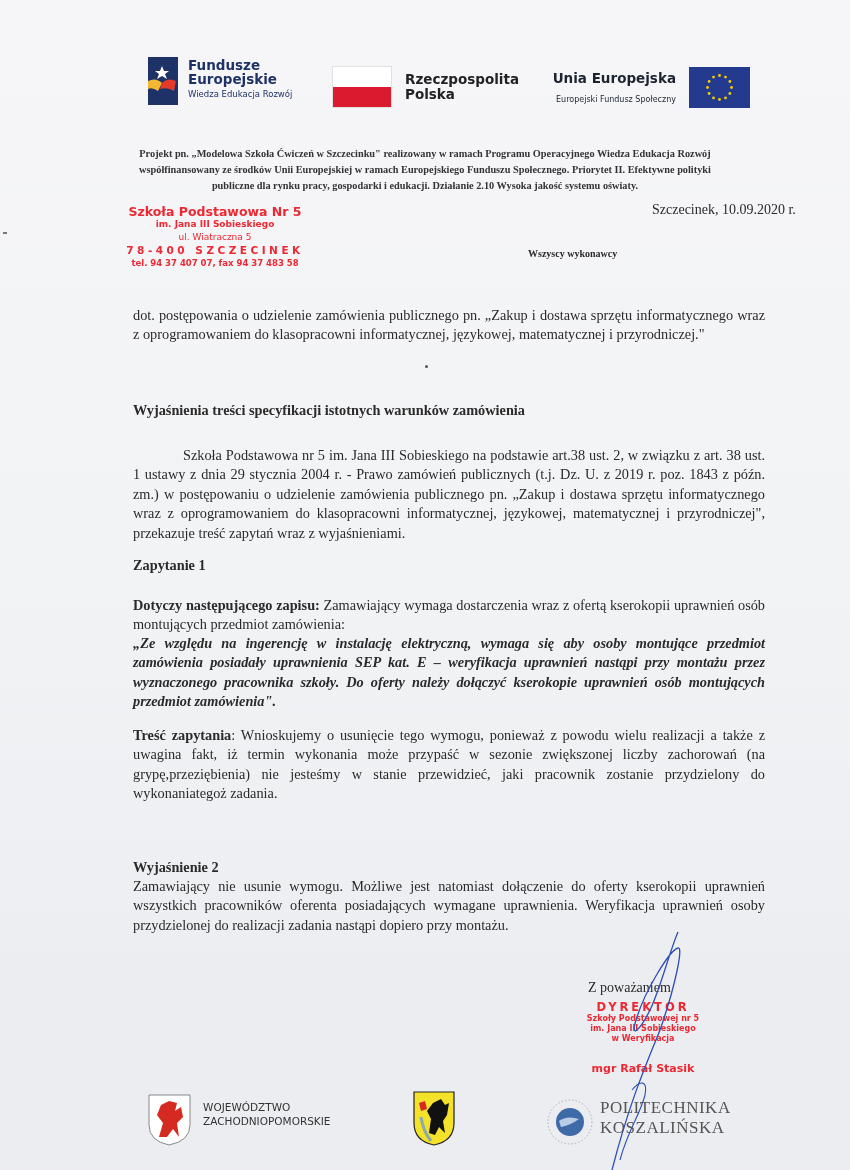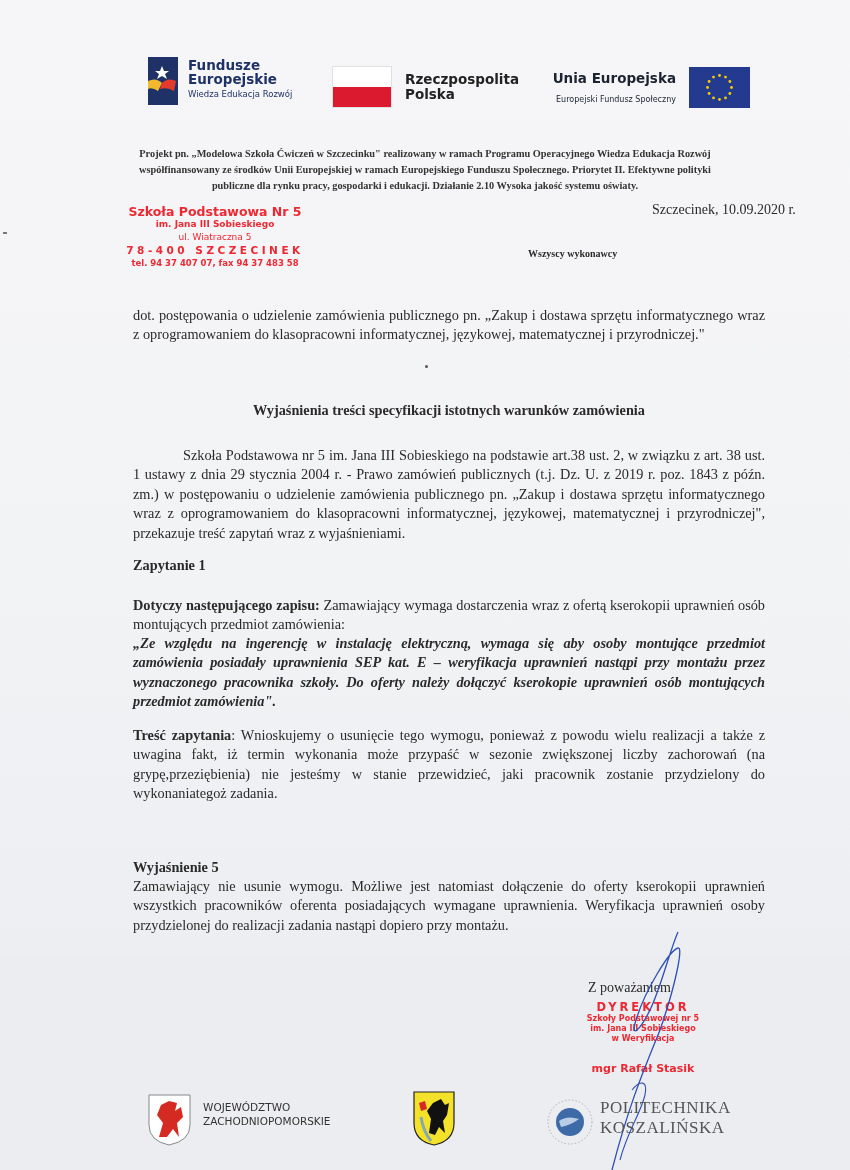--- a/index.html
+++ b/index.html
@@ -33,21 +33,21 @@
   .stamp .s2 { font-size: 9px; }
   .stamp .s3 { font-size: 9px; font-weight: normal; }
   .stamp .s4 { font-size: 10.5px; letter-spacing: 3.5px; }
   .stamp .s5 { font-size: 8.5px; }
 
   .date { left: 604px; top: 202px; font-size: 14px; margin-left: 48px; }
   .recipients { left: 528px; top: 248px; font-size: 10px; font-weight: bold; }
 
   .body-text { left: 133px; width: 632px; font-size: 14.3px; line-height: 19.4px; text-align: justify; }
   .subject { top: 306px; }
-  .heading { left: 133px; width: 632px; top: 402px; text-align: center; font-weight: bold; font-size: 14.3px; }
+  .heading { left: 133px; width: 632px; top: 402px; font-weight: bold; font-size: 14.3px; }
   .intro { top: 446px; text-indent: 50px; }
   .q-title { top: 556px; font-weight: bold; }
   .q-scope { top: 596px; }
   .q-quote { top: 634px; font-style: italic; font-weight: bold; }
   .q-content { top: 726px; }
   .q-request { top: 803px; }
   .a-title { top: 858px; font-weight: bold; }
   .a-content { top: 877px; }
   .dot-mark { left: 425px; top: 365px; width: 3px; height: 3px; background: #555; border-radius: 50%; }
 
@@ -141,21 +141,21 @@
     <b>Dotyczy następującego zapisu:</b><span> Zamawiający wymaga dostarczenia wraz z ofertą kserokopii uprawnień osób montujących przedmiot zamówienia:</span>
   </div>
 
   <div class="abs body-text q-quote">„Ze względu na ingerencję w instalację elektryczną, wymaga się aby osoby montujące przedmiot zamówienia posiadały uprawnienia SEP kat. E – weryfikacja uprawnień nastąpi przy montażu przez wyznaczonego pracownika szkoły. Do oferty należy dołączyć kserokopie uprawnień osób montujących przedmiot zamówienia".</div>
 
   <div class="abs body-text q-content">
     <b>Treść zapytania</b><span>: Wnioskujemy o usunięcie tego wymogu, ponieważ z powodu wielu realizacji a także z uwagina fakt, iż termin wykonania może przypaść w sezonie zwiększonej liczby zachorowań (na grypę,przeziębienia) nie jesteśmy w stanie przewidzieć, jaki pracownik zostanie przydzielony do wykonaniategoż zadania.</span>
   </div>
 
 
-  <div class="abs body-text a-title">Wyjaśnienie 5</div>
+  <div class="abs body-text a-title">Wyjaśnienie 2</div>
   <div class="abs body-text a-content">Zamawiający nie usunie wymogu. Możliwe jest natomiast dołączenie do oferty kserokopii uprawnień wszystkich pracowników oferenta posiadających wymagane uprawnienia. Weryfikacja uprawnień osoby przydzielonej do realizacji zadania nastąpi dopiero przy montażu.</div>
 
   <div class="abs regards">Z poważaniem</div>
   <div class="abs dir-stamp">
     <div class="d1">DYREKTOR</div>
     <div class="d2">Szkoły Podstawowej nr 5</div>
     <div class="d2">im. Jana III Sobieskiego</div>
     <div class="d2">w Weryfikacja</div>
     <div class="d3">mgr Rafał Stasik</div>
   </div>

